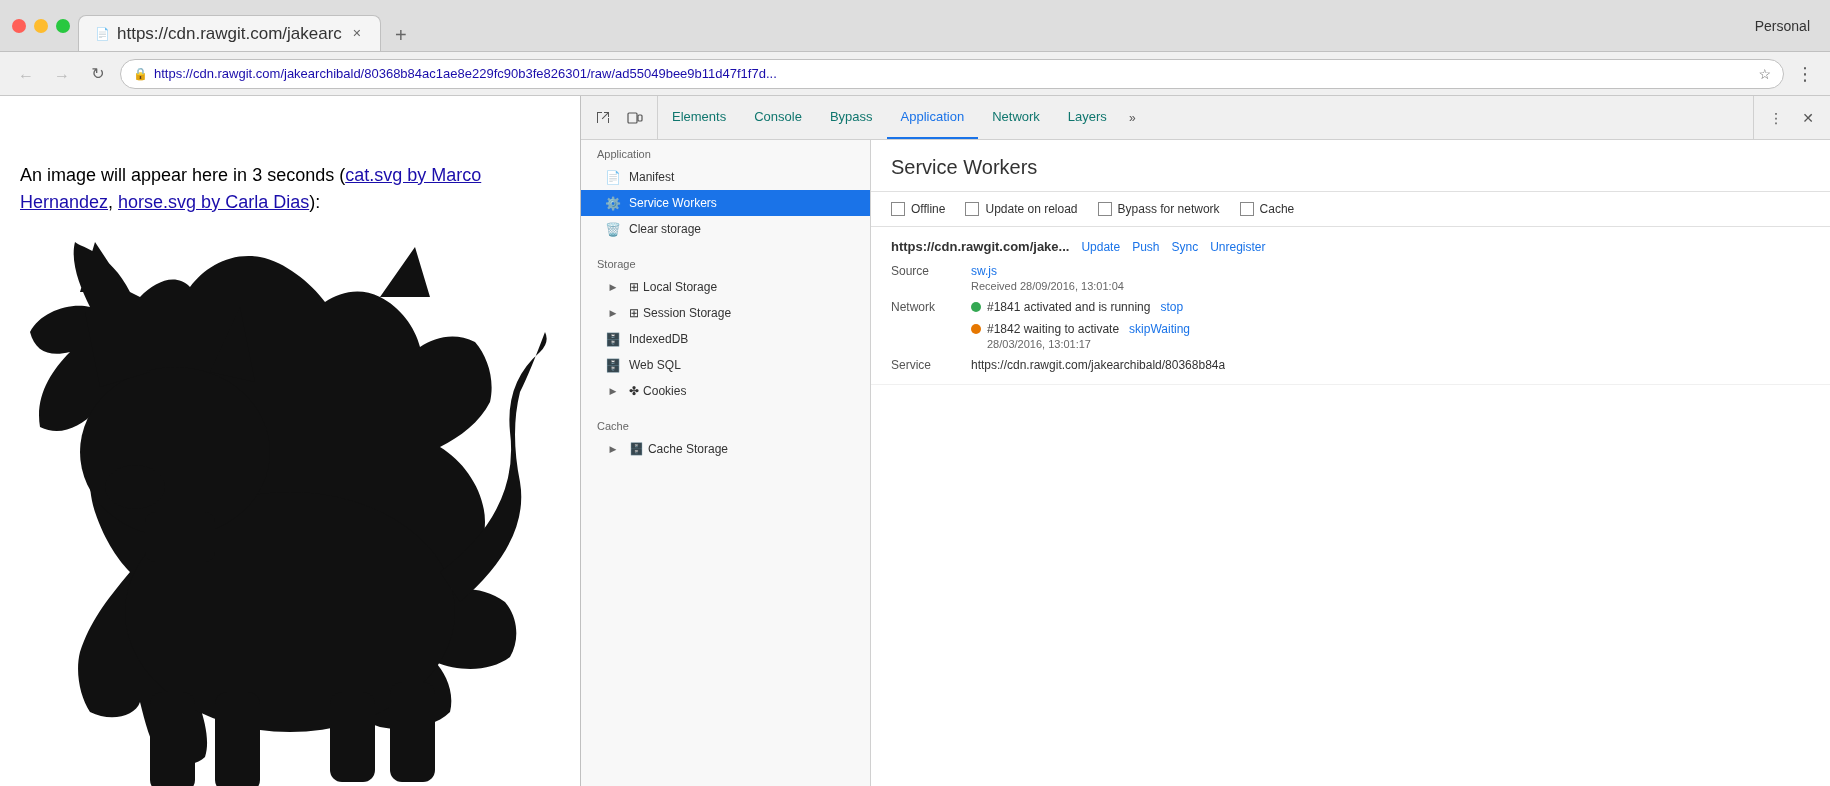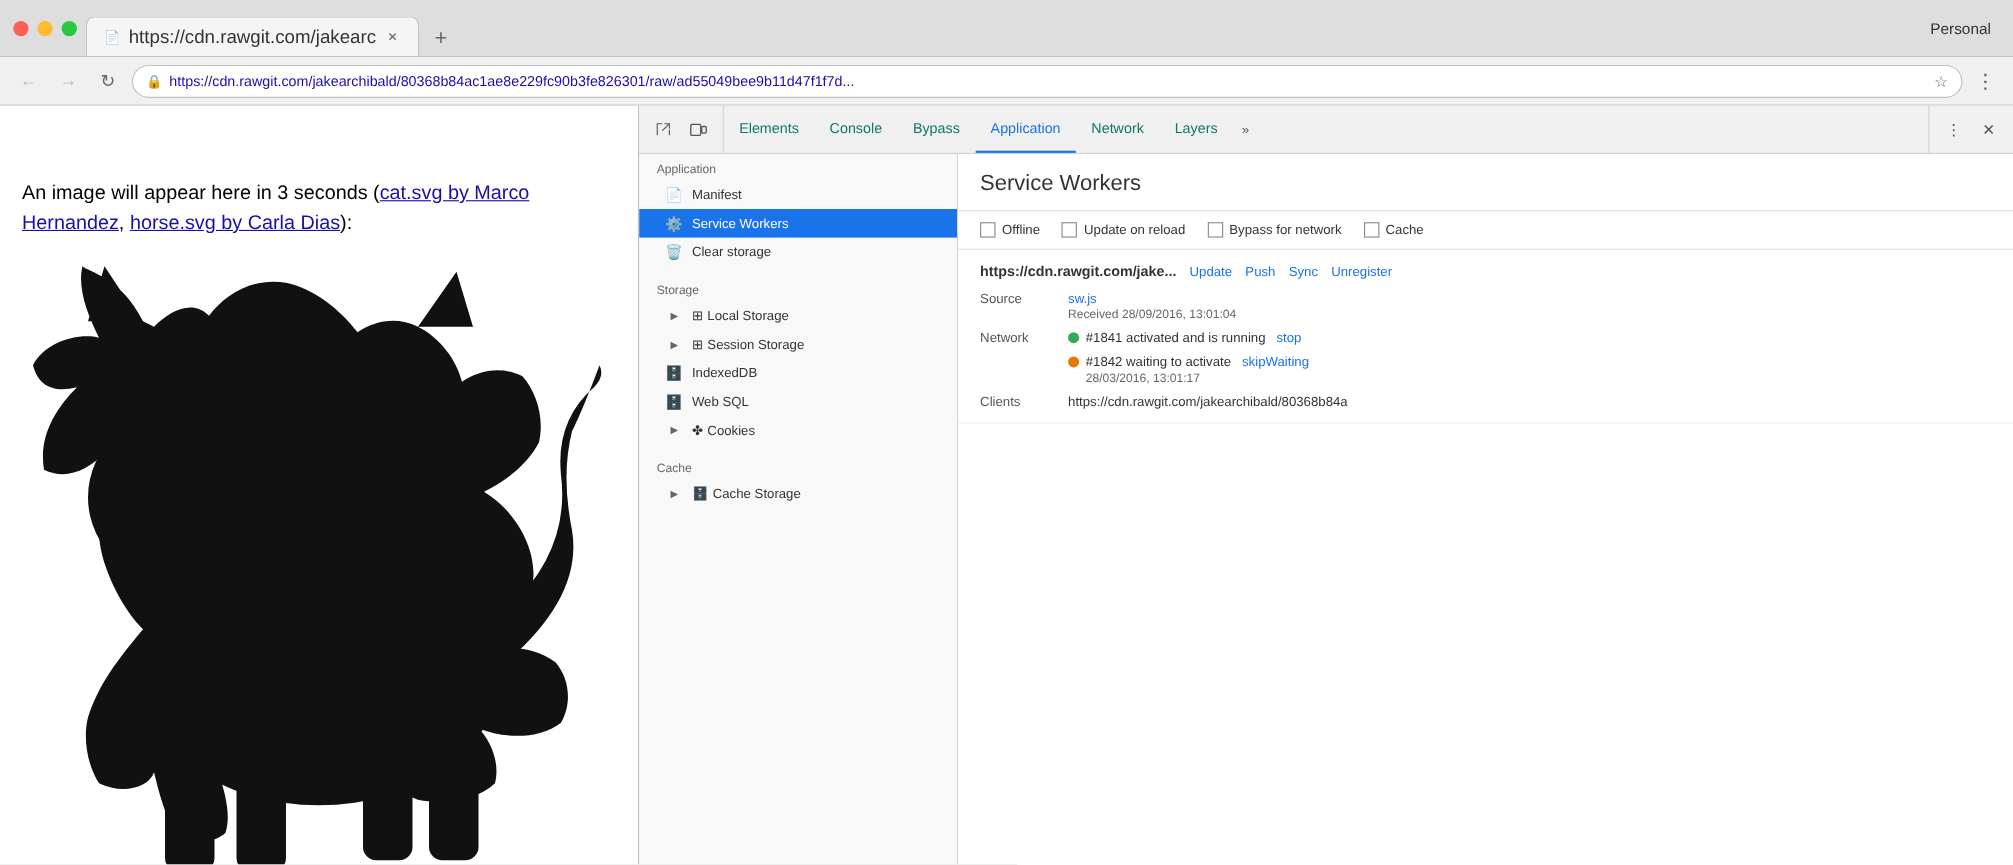--- a/index.html
+++ b/index.html
@@ -366,21 +366,21 @@
                     <div class="status-dot orange"></div>
                     <span class="status-text">#1842 waiting to activate</span>
                     <a class="status-action" href="#">skipWaiting</a>
                   </div>
                   <span class="status-waiting-time">28/03/2016, 13:01:17</span>
                 </div>
               </div>
             </div>
 
             <div class="clients-row">
-              <span class="clients-label">Clients</span>
+              <span class="clients-label">Service</span>
               <span class="clients-value">https://cdn.rawgit.com/jakearchibald/80368b84a</span>
             </div>
           </div>
         </div>
       </div>
     </div>
 
   </div>
 </div>
 

